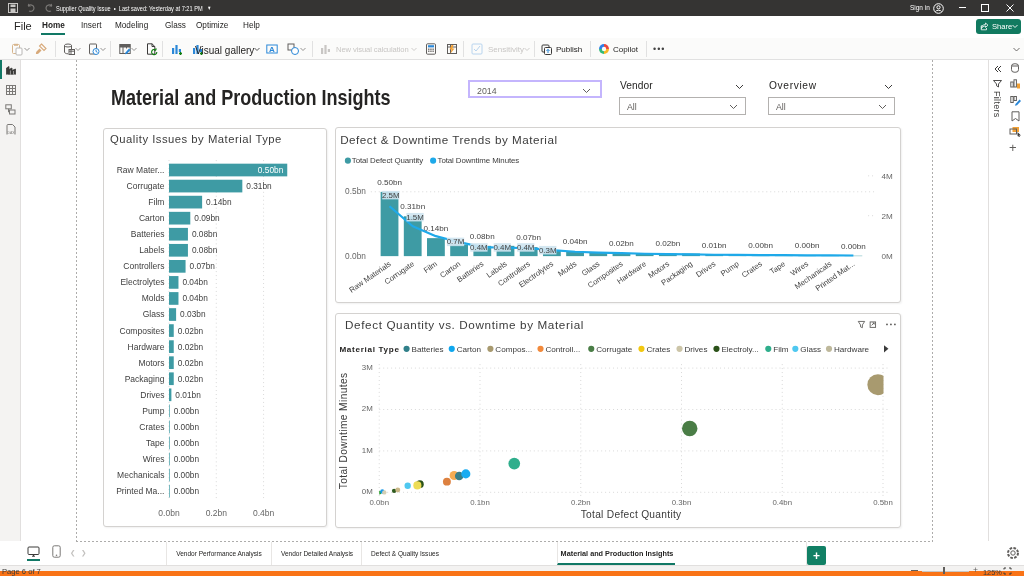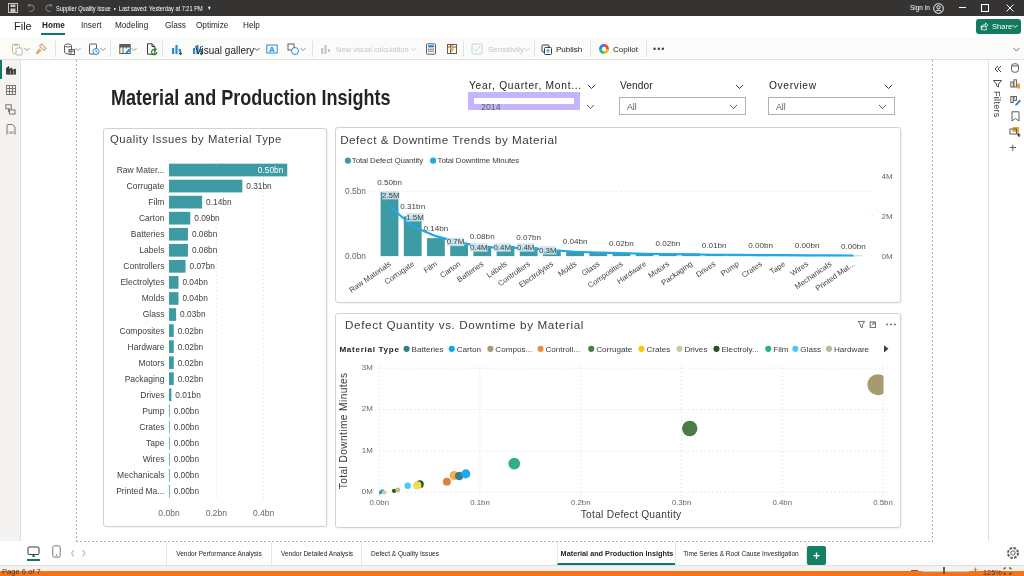--- a/index.html
+++ b/index.html
@@ -219,21 +219,21 @@
     </div>
     <div class="abs" style="left:22px;top:60px;width:966px;height:481px;background:#ffffff"></div>
     <div class="abs" style="left:76px;top:60px;width:1px;height:481px;background-image:linear-gradient(#adacab 50%,transparent 50%);background-size:1px 4px"></div>
     <div class="abs" style="left:932px;top:60px;width:1px;height:481px;background-image:linear-gradient(#adacab 50%,transparent 50%);background-size:1px 4px"></div>
     <div class="abs" style="left:76px;top:541px;width:857px;height:1px;background-image:linear-gradient(90deg,#adacab 50%,transparent 50%);background-size:4px 1px"></div>
     <div class="abs" style="left:111px;top:85px;font-size:22px;font-weight:bold;color:#252423;white-space:nowrap;transform:scaleX(0.82);transform-origin:left top">Material and Production Insights</div>
     <div class="abs" style="left:469px;top:80px;font-size:10.2px;color:#252423;letter-spacing:0.75px">Year, Quarter, Mont...</div>
     <svg class="abs" style="left:587px;top:84px" width="9" height="6" viewBox="0 0 9 6">
       <path d="M1 1 L4.5 4.5 L8 1" stroke="#3b3a39" fill="none" stroke-width="1"></path>
     </svg>
-    <div class="abs" style="left:468px;top:92px;width:112px;height:18px;background:#fff;border:6px solid #c4b5fd">
+    <div class="abs" style="left:468px;top:80px;width:134px;height:18px;background:#fff;border:2px solid #c4b5fd">
       <div class="abs" style="left:7px;top:4px;font-size:8.8px;color:#605e5c">2014</div>
       <svg class="abs" style="left:112px;top:6px" width="9" height="6" viewBox="0 0 9 6">
         <path d="M1 1 L4.5 4.5 L8 1" stroke="#605e5c" fill="none" stroke-width="1"></path>
       </svg>
     </div>
     <div class="abs" style="left:620px;top:80px;font-size:10.2px;color:#252423;letter-spacing:0.05px">Vendor</div>
     <svg class="abs" style="left:735px;top:84px" width="9" height="6" viewBox="0 0 9 6">
       <path d="M1 1 L4.5 4.5 L8 1" stroke="#3b3a39" fill="none" stroke-width="1"></path>
     </svg>
     <div class="abs" style="left:619px;top:97px;width:127px;height:18px;background:#fff;border:1px solid #b3b1af">
@@ -547,23 +547,20 @@
       </div>
       <div class="abs" style="left:271px;top:0;width:90px;height:23px;border-left:1px solid #e8e6e4;">
         <div style="position:absolute;left:50%;top:7px;transform:translateX(-50%) scaleX(0.87);white-space:nowrap;font-size:7.5px;color:#252423;">Vendor Detailed Analysis</div>
       </div>
       <div class="abs" style="left:361px;top:0;width:87px;height:23px;border-left:1px solid #e8e6e4;">
         <div style="position:absolute;left:50%;top:7px;transform:translateX(-50%) scaleX(0.87);white-space:nowrap;font-size:7.5px;color:#252423;">Defect &amp; Quality Issues</div>
       </div>
       <div class="abs" style="left:557px;top:0;width:118px;height:23px;border-left:1px solid #e8e6e4;border-bottom:2px solid #117865;">
         <div style="position:absolute;left:50%;top:7px;transform:translateX(-50%) scaleX(0.97);white-space:nowrap;font-size:7.5px;color:#252423;font-weight:bold;">Material and Production Insights</div>
       </div>
-      <div class="abs" style="left:675px;top:0;width:131px;height:23px;border-left:1px solid #e8e6e4;">
-        <div style="position:absolute;left:50%;top:7px;transform:translateX(-50%) scaleX(0.87);white-space:nowrap;font-size:7.5px;color:#252423;">Time Series &amp; Root Cause Investigation</div>
-      </div>
       <div class="abs" style="left:806px;top:0;width:1px;height:23px;background:#e8e6e4"></div>
       <div class="abs" style="left:807px;top:4px;width:19px;height:19px;background:#118065;border-radius:2px">
         <div style="position:absolute;left:50%;top:50%;transform:translate(-50%,-50%);color:#fff;font-size:12px;font-weight:bold">+</div>
       </div>
       <svg class="abs" style="left:1006px;top:4px" width="14" height="14" viewBox="0 0 14 14">
         <g stroke="#605e5c" fill="none">
           <circle cx="7" cy="7" r="2.2"></circle>
           <circle cx="7" cy="7" r="5" stroke-dasharray="2.6 1.3" stroke-width="2"></circle>
         </g>
       </svg>

